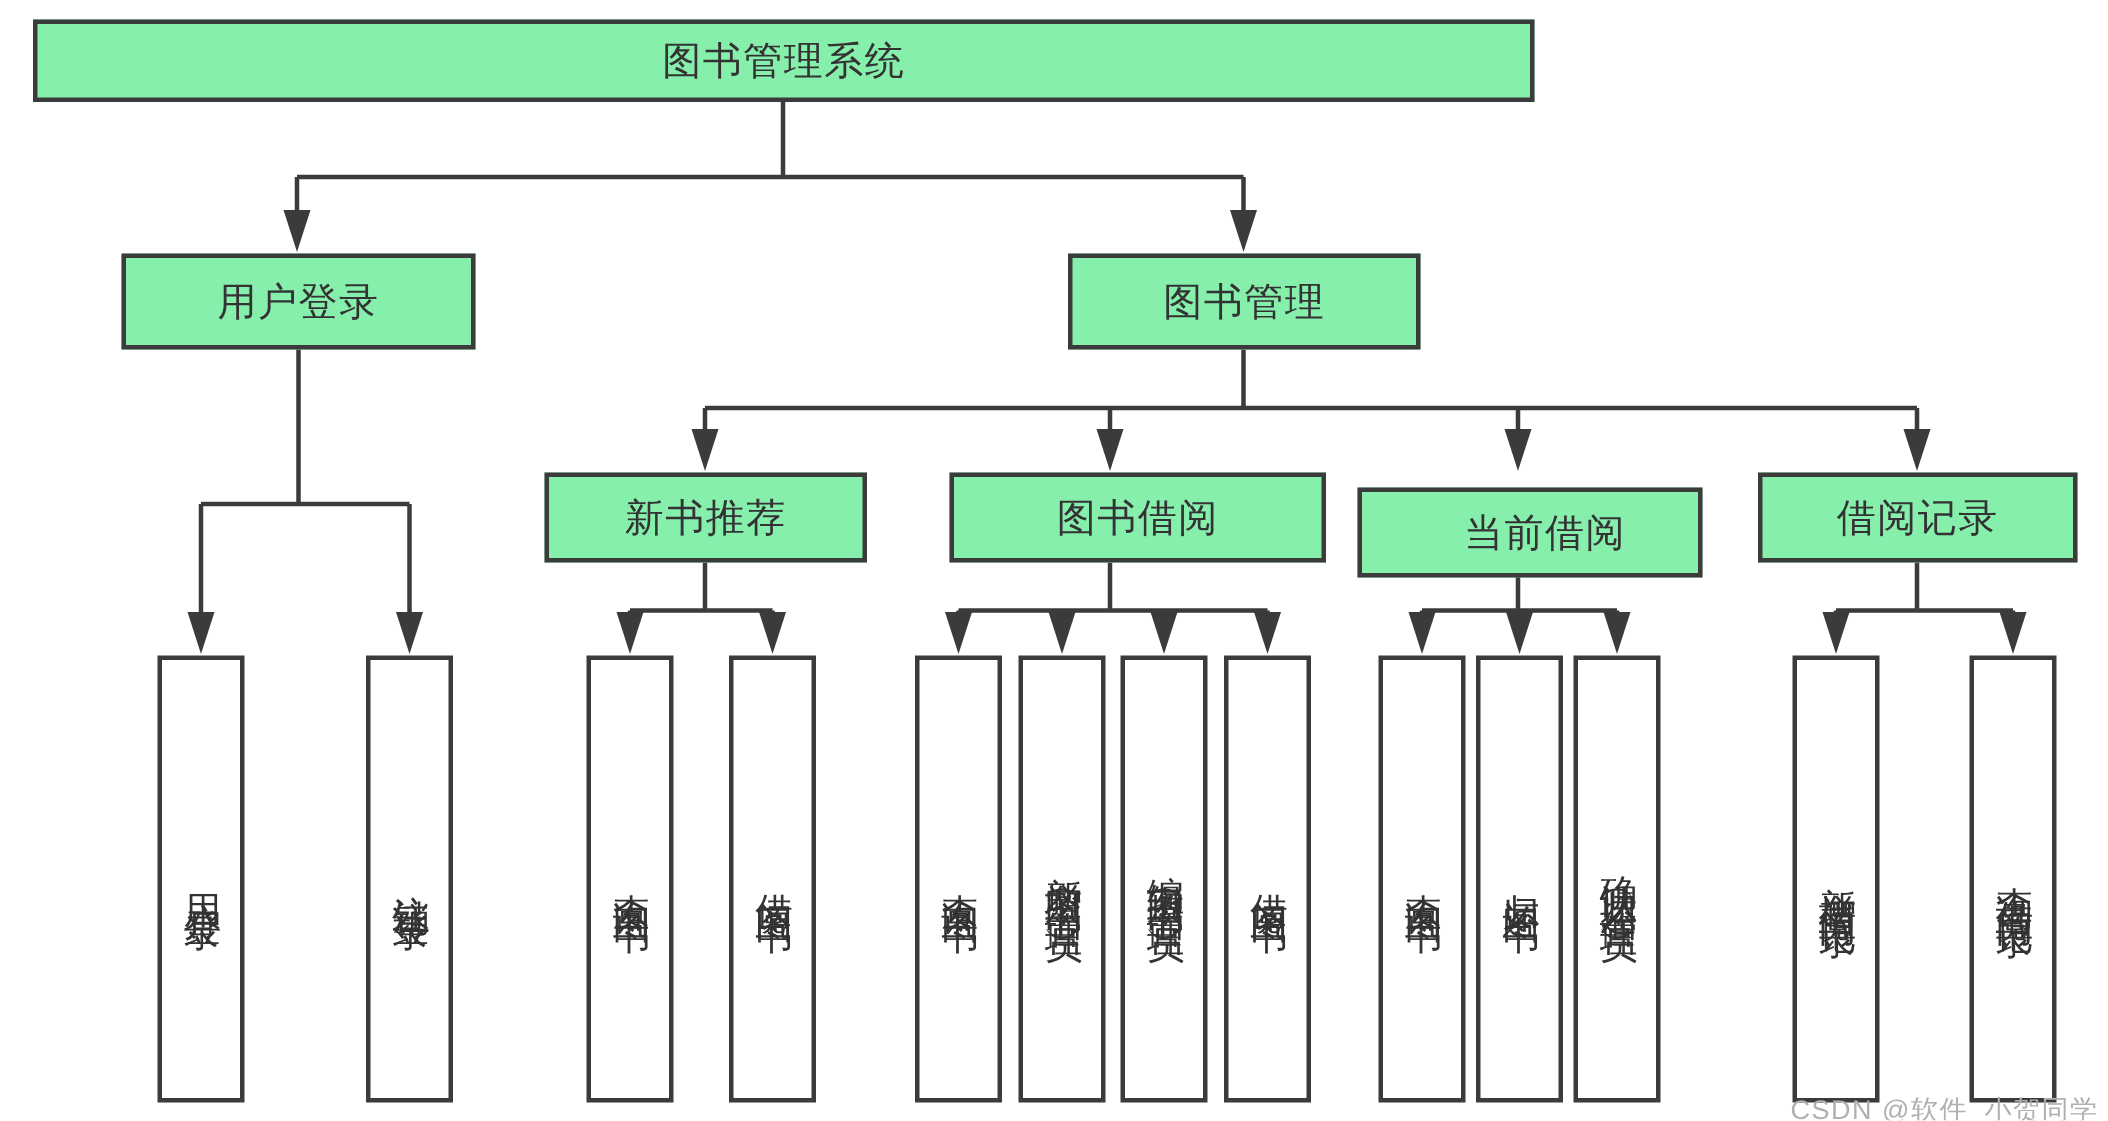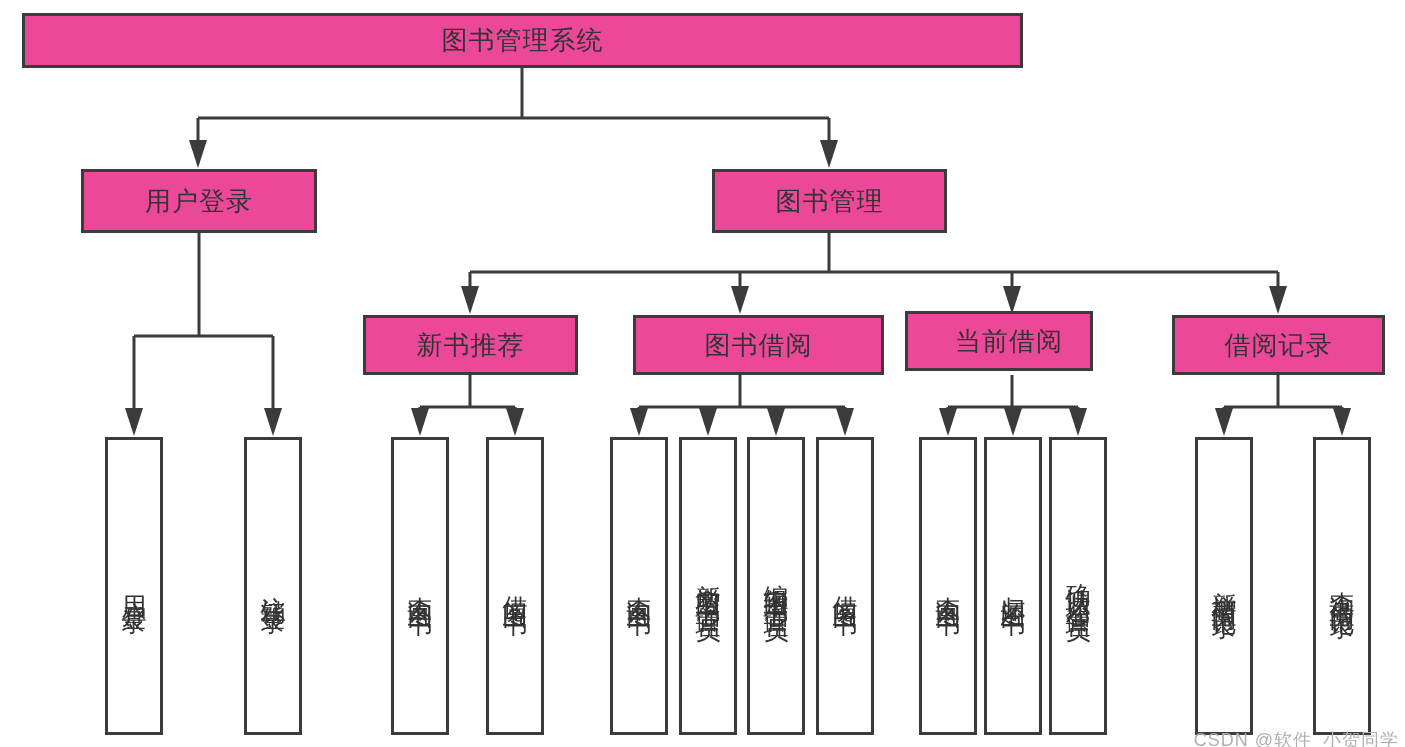--- a/index.html
+++ b/index.html
@@ -20,21 +20,21 @@
     left: 0;
     top: 0;
     width: 1405px;
     height: 747px;
     pointer-events: none;
   }
   .node {
     position: absolute;
     box-sizing: border-box;
     border: 3px solid #3b3b3b;
-    background: #ec4899;
+    background: #86efac;
     display: flex;
     align-items: center;
     justify-content: center;
     color: #333333;
     font-size: 26px;
     letter-spacing: 1px;
     white-space: nowrap;
   }
   .leaf {
     position: absolute;
@@ -111,21 +111,21 @@
     </g>
   </svg>
 
   <div class="node" style="left:22px; top:13px; width:1001px; height:55px;">图书管理系统</div>
 
   <div class="node" style="left:81px; top:169px; width:236px; height:64px;">用户登录</div>
   <div class="node" style="left:712px; top:169px; width:235px; height:64px;">图书管理</div>
 
   <div class="node" style="left:363px; top:315px; width:215px; height:60px;">新书推荐</div>
   <div class="node" style="left:633px; top:315px; width:251px; height:60px;">图书借阅</div>
-  <div class="node" style="left:905px; top:311px; width:188px; height:60px;padding-left:20px;">当前借阅</div>
+  <div class="node" style="left:905px; top:325px; width:230px; height:60px;padding-left:20px;">当前借阅</div>
   <div class="node" style="left:1172px; top:315px; width:213px; height:60px;font-family:Liberation Serif, serif;">借阅记录</div>
 
   <div class="leaf" style="left:105px;">
     <span class="vtext">用户登录</span>
   </div>
   <div class="leaf" style="left:244px;">
     <span class="vtext">注销登录</span>
   </div>
 
   <div class="leaf" style="left:391px;">

